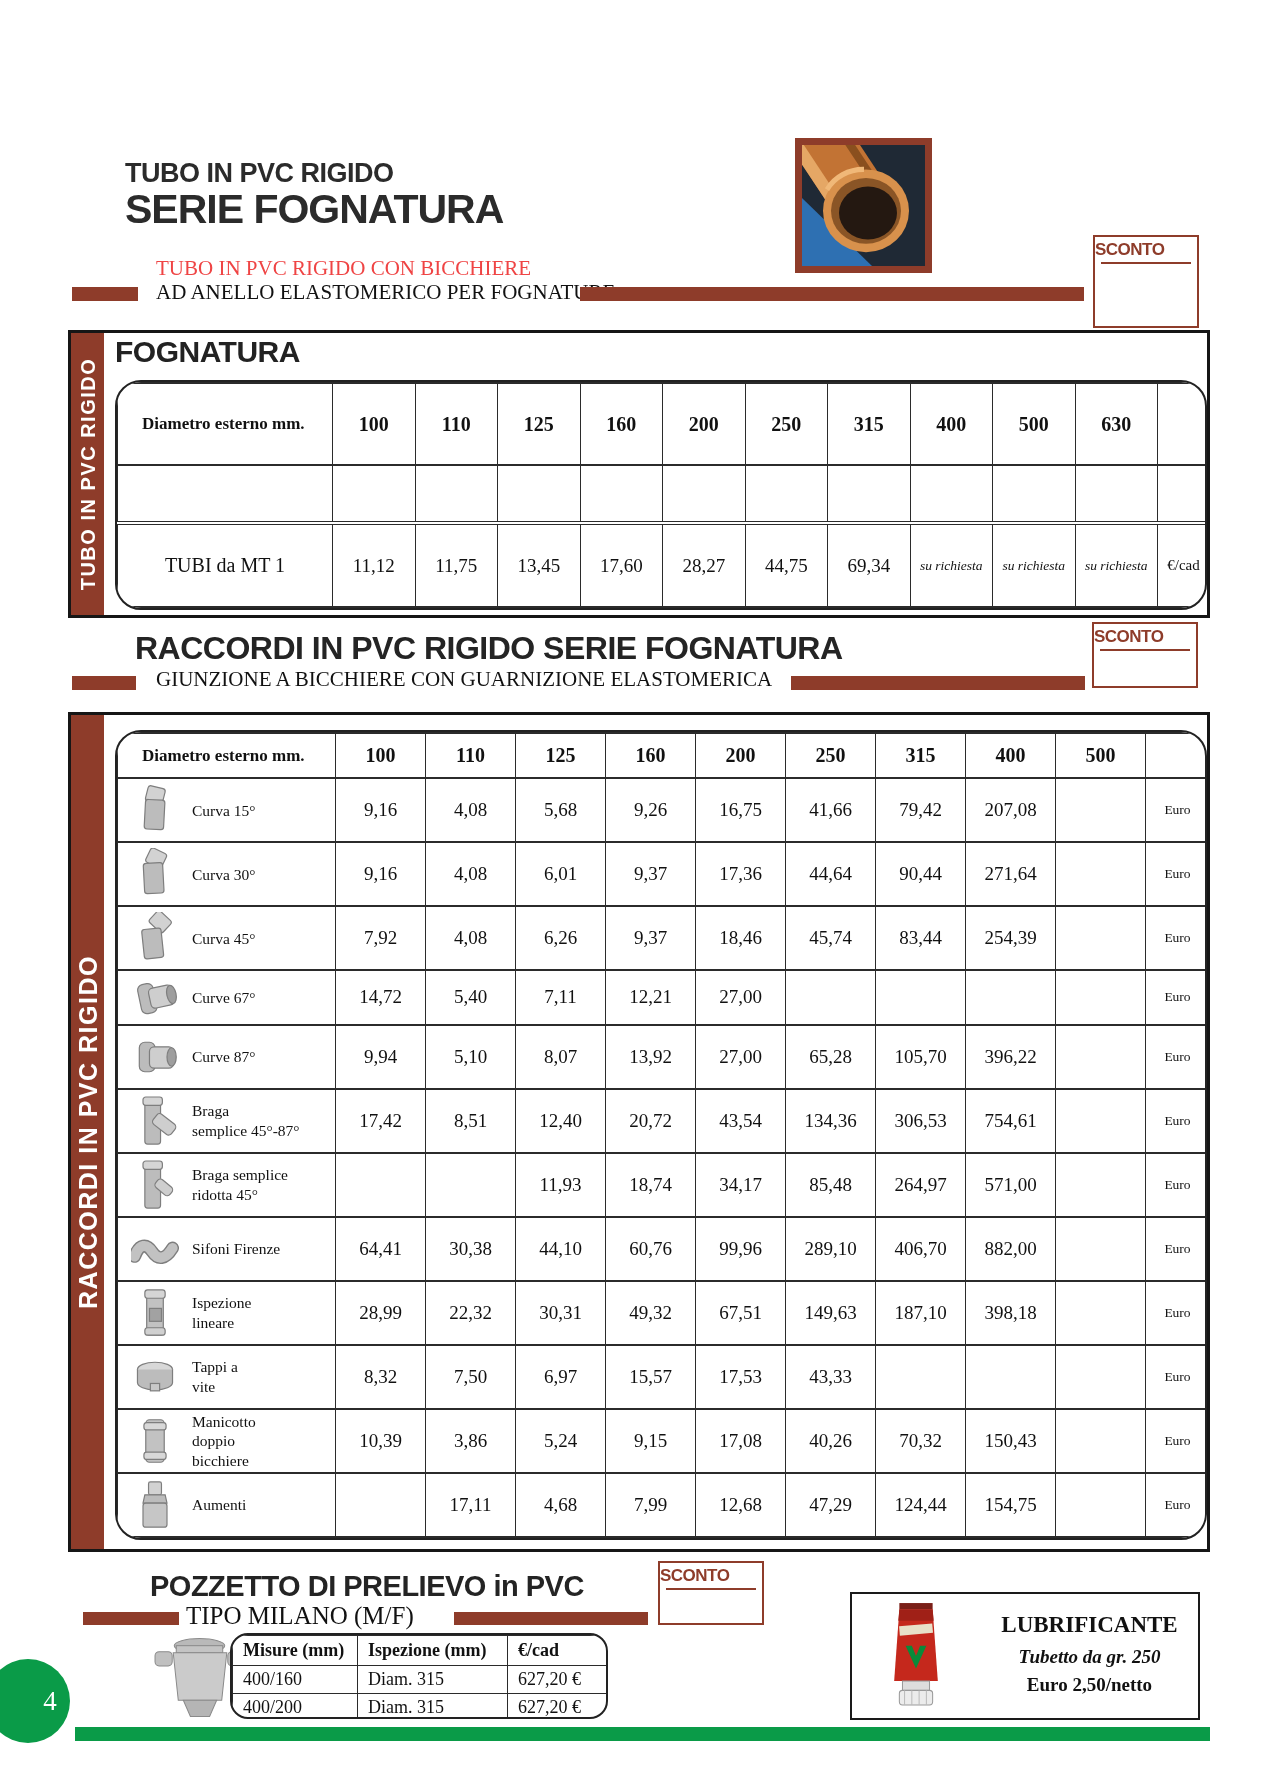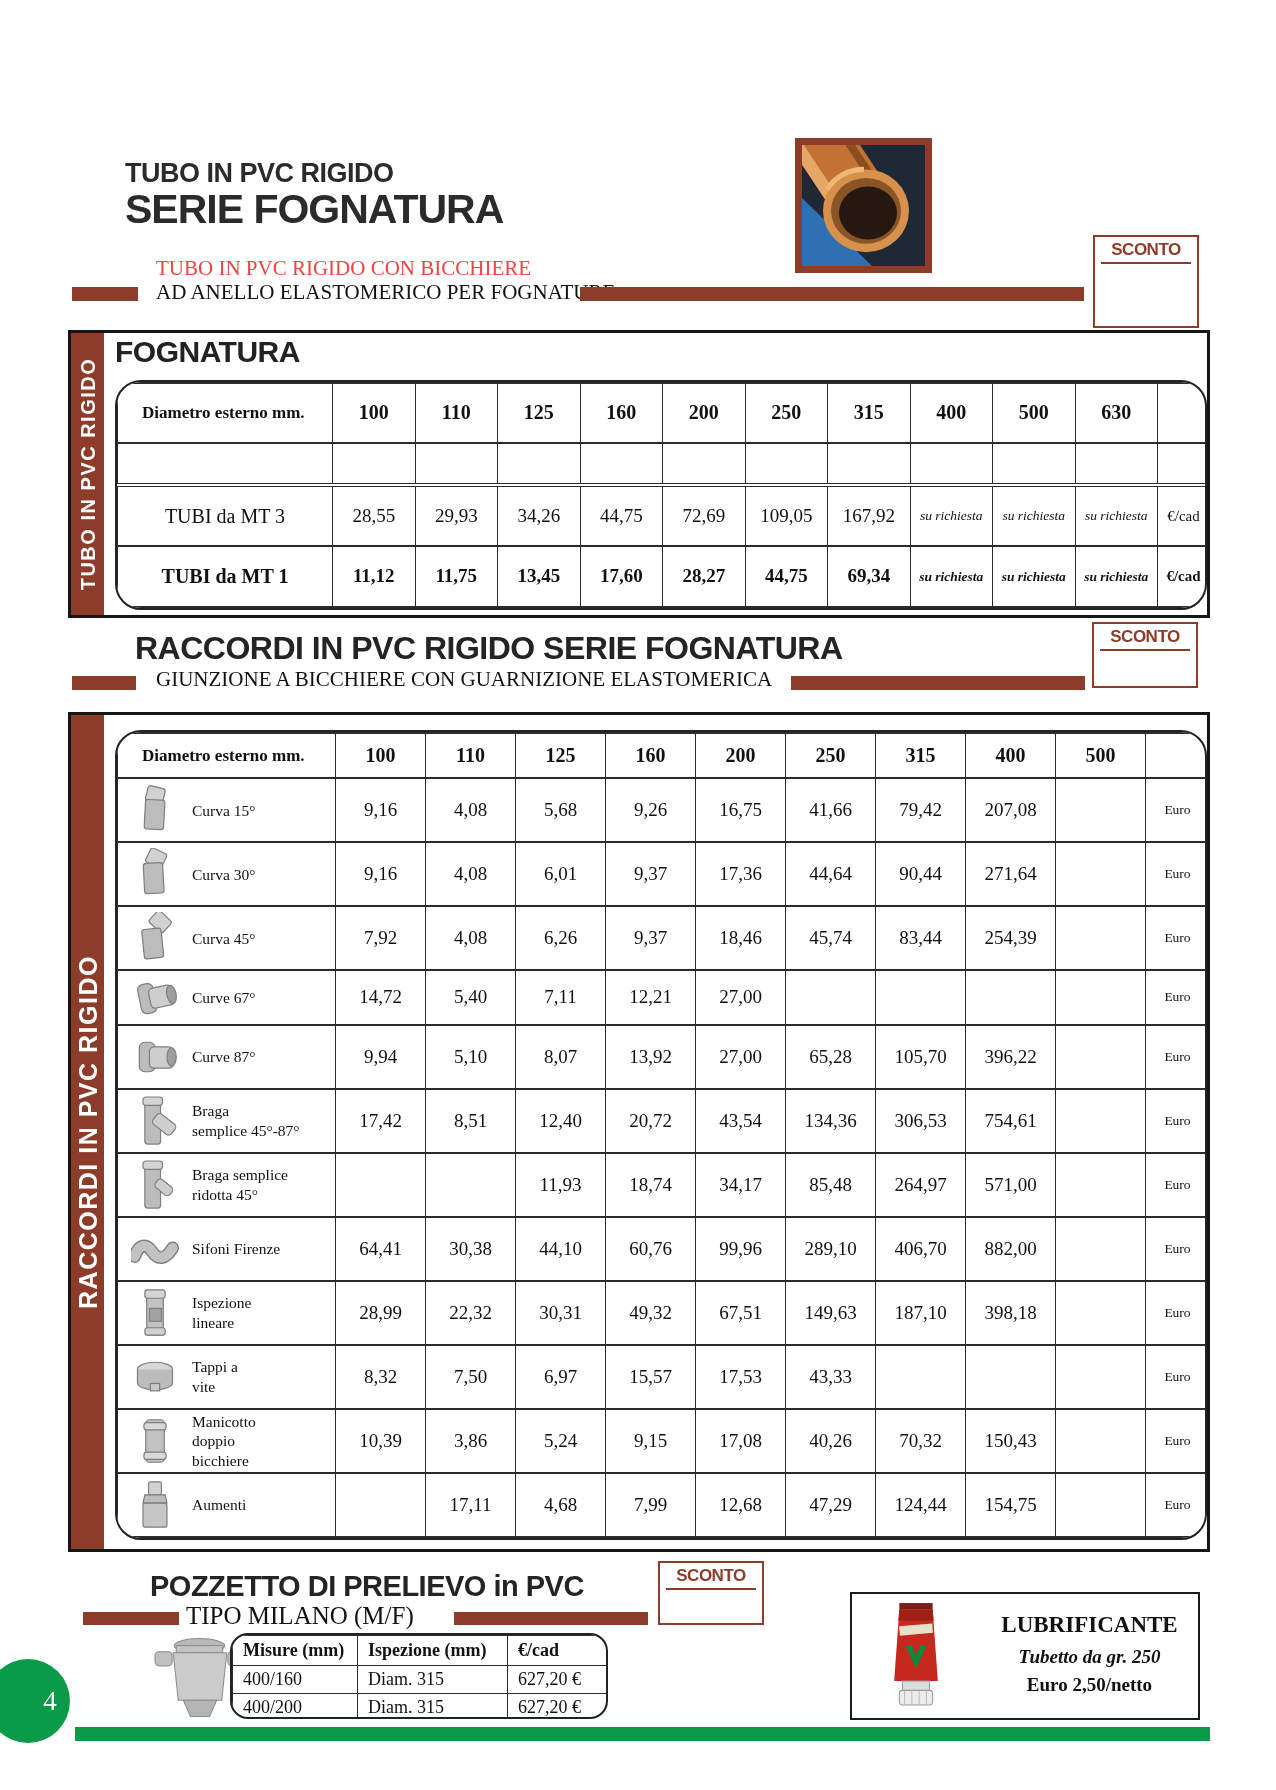--- a/index.html
+++ b/index.html
@@ -17,21 +17,21 @@
   .t2{position:absolute;left:125px;top:186px;font-size:41px;font-weight:bold;letter-spacing:-1px;color:#2b2b2b;}
   .serif{font-family:"Liberation Serif",serif;}
   .sub1{position:absolute;left:156px;top:256px;font-size:21px;color:#ef4444;}
   .sub2{position:absolute;left:156px;top:280px;font-size:21px;color:#111;}
   .redbar{position:absolute;background:#8e3c2a;height:14px;}
   
   .pipe-photo{position:absolute;left:795px;top:138px;width:137px;height:135px;border:7px solid #8e3c2a;box-sizing:border-box;}
   .pipe-photo svg{display:block;width:100%;height:100%;}
   
   .sconto{position:absolute;background:#fff;border:2px solid #8e3c2a;box-sizing:border-box;}
-  .sconto b{display:block;text-align:center;color:#8e3c2a;font-size:17px;letter-spacing:-0.5px;padding:3px 0 2px;}
+  .sconto b{display:block;text-align:left;color:#8e3c2a;font-size:17px;letter-spacing:-0.5px;padding:3px 0 2px;}
   .sconto .ln{border-top:2px solid #8e3c2a;margin:0 6px;}
   
   .secbox{position:absolute;background:#fff;border:3px solid #161616;box-sizing:border-box;}
   .rail{position:absolute;left:0;top:0;bottom:0;width:33px;background:#8e3c2a;}
   .rail span{position:absolute;left:50%;top:50%;transform:translate(-50%,-50%) rotate(-90deg);
              white-space:nowrap;color:#fff;font-weight:bold;letter-spacing:1.5px;}
   .sec-title-in{position:absolute;left:44px;top:2px;font-size:30px;font-weight:bold;letter-spacing:-0.5px;color:#222;}
   .round-tbl{position:absolute;border:2.5px solid #222;border-radius:26px;overflow:hidden;background:#fff;box-sizing:border-box;}
   table.grid{width:100%;height:100%;border-collapse:collapse;table-layout:fixed;font-family:"Liberation Serif",serif;}
   table.grid td{border-left:1.5px solid #2b2b2b;border-right:1.5px solid #2b2b2b;
@@ -146,34 +146,20 @@
               <td class="val"></td>
               <td class="val"></td>
               <td class="val"></td>
               <td class="val"></td>
               <td class="val"></td>
               <td class="val"></td>
               <td class="val"></td>
               <td class="unitcell"></td>
             </tr>
             <tr style="height: 49px;">
-              <td class="rowlbl">TUBI da MT 3</td>
-              <td class="val">28,55</td>
-              <td class="val">29,93</td>
-              <td class="val">34,26</td>
-              <td class="val">44,75</td>
-              <td class="val">72,69</td>
-              <td class="val">109,05</td>
-              <td class="val">167,92</td>
-              <td class="sur">su richiesta</td>
-              <td class="sur">su richiesta</td>
-              <td class="sur">su richiesta</td>
-              <td class="unitcell">€/cad</td>
-            </tr>
-            <tr style="height: 49px; font-weight: bold;">
               <td class="rowlbl">TUBI da MT 1</td>
               <td class="val">11,12</td>
               <td class="val">11,75</td>
               <td class="val">13,45</td>
               <td class="val">17,60</td>
               <td class="val">28,27</td>
               <td class="val">44,75</td>
               <td class="val">69,34</td>
               <td class="sur">su richiesta</td>
               <td class="sur">su richiesta</td>

